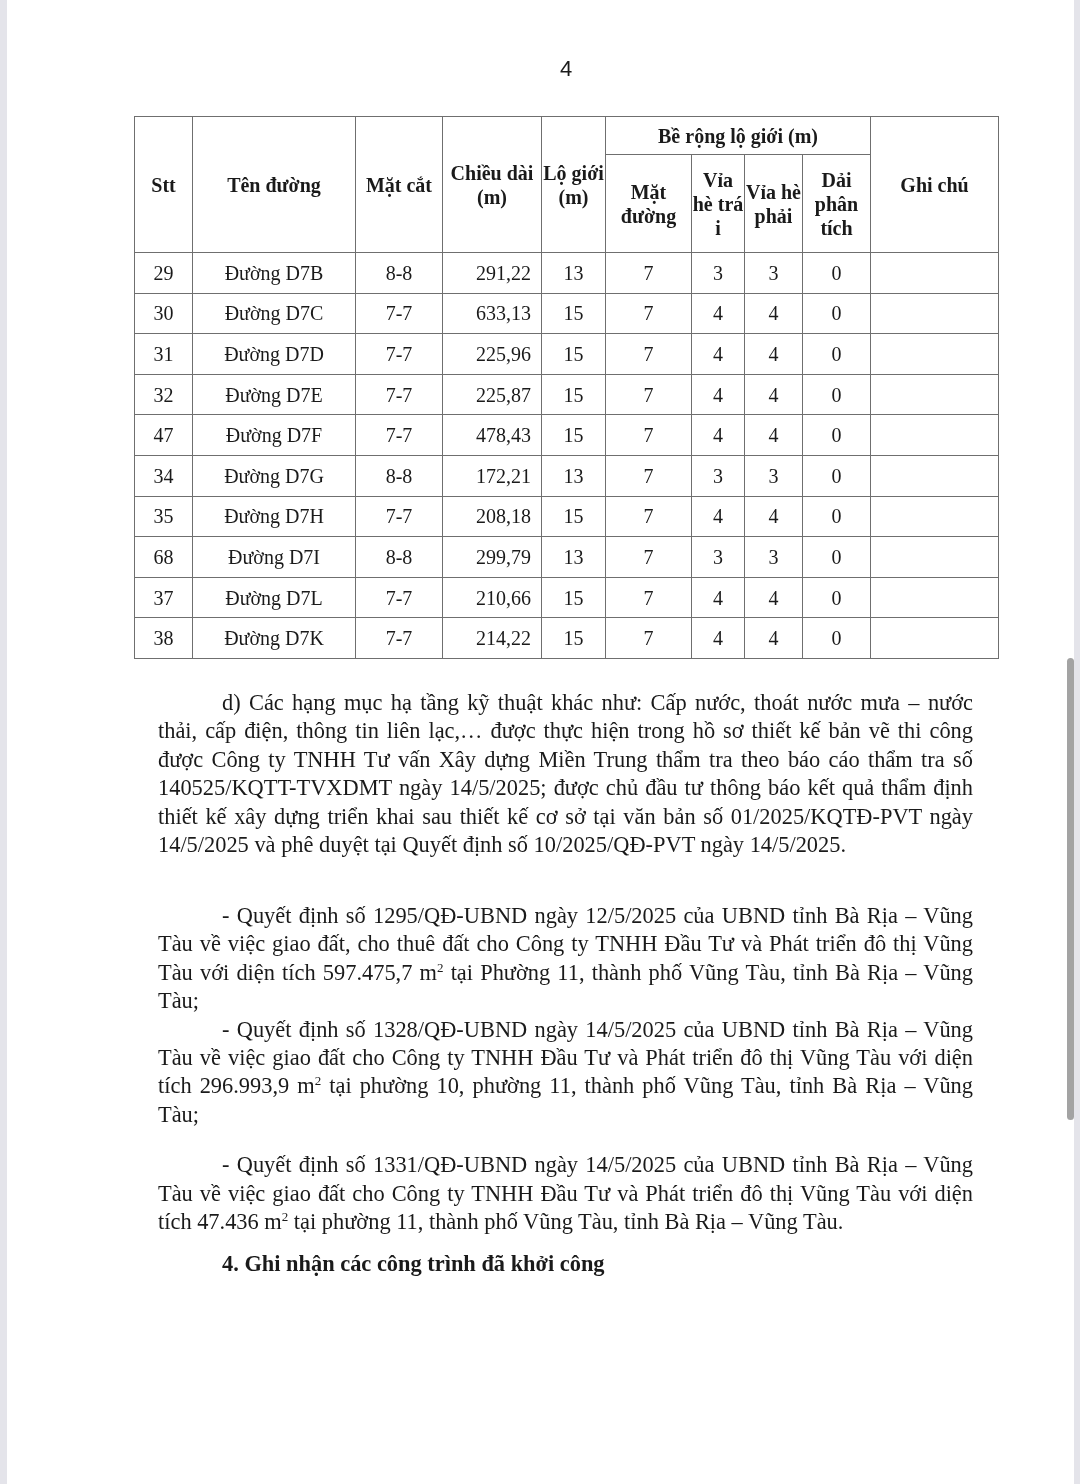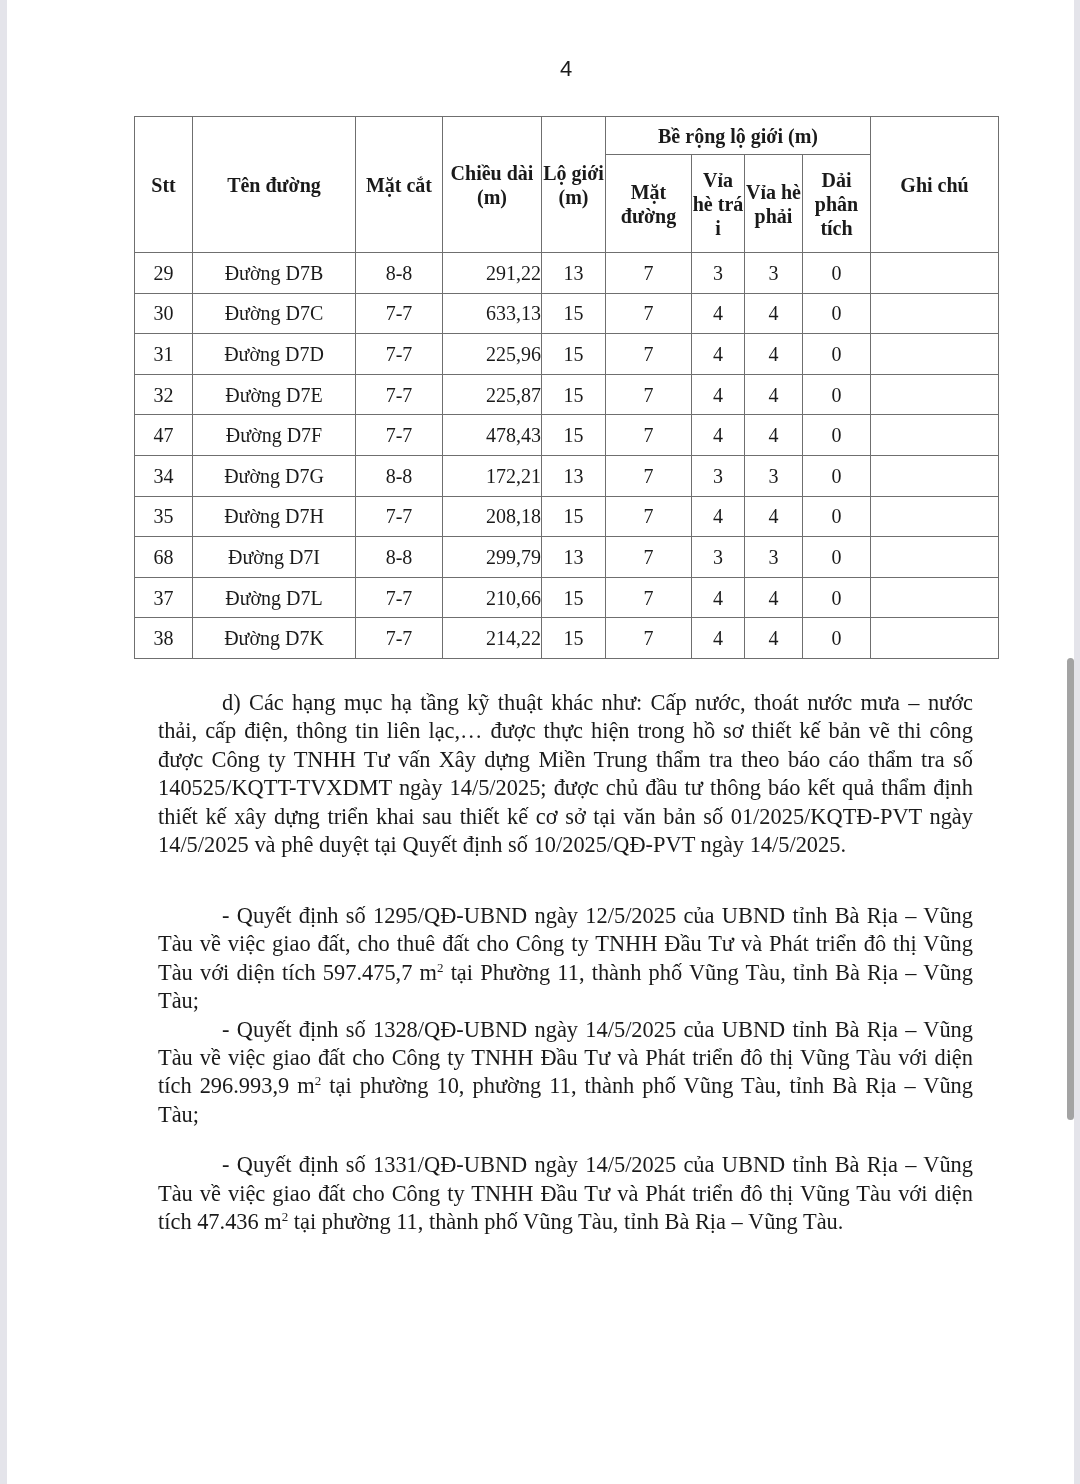--- a/index.html
+++ b/index.html
@@ -21,21 +21,21 @@
   }
   table.roads {
     position: absolute; left: 134px; top: 116px; width: 864px;
     border-collapse: collapse; font-size: 20px; table-layout: fixed;
   }
   table.roads th, table.roads td {
     border: 1.5px solid #6f6f6f; text-align: center; padding: 0; line-height: 24px;
   }
   table.roads th { font-weight: bold; }
   table.roads td { height: 39.6px; }
-  table.roads td.num-right { text-align: right; }
+  table.roads td.num-right { text-align: right; padding-right: 10px; }
   .th-group { height: 38px; }
   .th-sub { height: 98px; }
   .text-block {
     position: absolute; left: 158px; width: 815px; font-size: 22.4px; line-height: 28.4px;
   }
   .text-block p { margin: 0; text-align: justify; }
   .indent { text-indent: 64px; }
   .heading { font-weight: bold; padding-left: 64px; }
   sup { font-size: 13px; line-height: 0; }
 </style>
@@ -203,13 +203,14 @@
 </table>
 
 <div class="text-block" style="top:689px;">
   <p class="indent">d) Các hạng mục hạ tầng kỹ thuật khác như: Cấp nước, thoát nước mưa – nước thải, cấp điện, thông tin liên lạc,… được thực hiện trong hồ sơ thiết kế bản vẽ thi công được Công ty TNHH Tư vấn Xây dựng Miền Trung thẩm tra theo báo cáo thẩm tra số 140525/KQTT-TVXDMT ngày 14/5/2025; được chủ đầu tư thông báo kết quả thẩm định thiết kế xây dựng triển khai sau thiết kế cơ sở tại văn bản số 01/2025/KQTĐ-PVT ngày 14/5/2025 và phê duyệt tại Quyết định số 10/2025/QĐ-PVT ngày 14/5/2025.</p>
 </div>
 
 <div class="text-block" style="top:902px;">
   <p class="indent"><span>- Quyết định số 1295/QĐ-UBND ngày 12/5/2025 của UBND tỉnh Bà Rịa – Vũng Tàu về việc giao đất, cho thuê đất cho Công ty TNHH Đầu Tư và Phát triển đô thị Vũng Tàu với diện tích 597.475,7 m</span><sup>2</sup><span> tại Phường 11, thành phố Vũng Tàu, tỉnh Bà Rịa – Vũng Tàu;</span></p>
   <p class="indent" style=""><span>- Quyết định số 1328/QĐ-UBND ngày 14/5/2025 của UBND tỉnh Bà Rịa – Vũng Tàu về việc giao đất cho Công ty TNHH Đầu Tư và Phát triển đô thị Vũng Tàu với diện tích 296.993,9 m</span><sup>2</sup><span> tại phường 10, phường 11, thành phố Vũng Tàu, tỉnh Bà Rịa – Vũng Tàu;</span></p>
   <p class="indent" style="margin-top:22px;"><span>- Quyết định số 1331/QĐ-UBND ngày 14/5/2025 của UBND tỉnh Bà Rịa – Vũng Tàu về việc giao đất cho Công ty TNHH Đầu Tư và Phát triển đô thị Vũng Tàu với diện tích 47.436 m</span><sup>2</sup><span> tại phường 11, thành phố Vũng Tàu, tỉnh Bà Rịa – Vũng Tàu.</span></p>
+  <p class="heading" style="margin-top:14px;">4. Ghi nhận các công trình đã khởi công</p>
 </div>
 
 </body></html>

